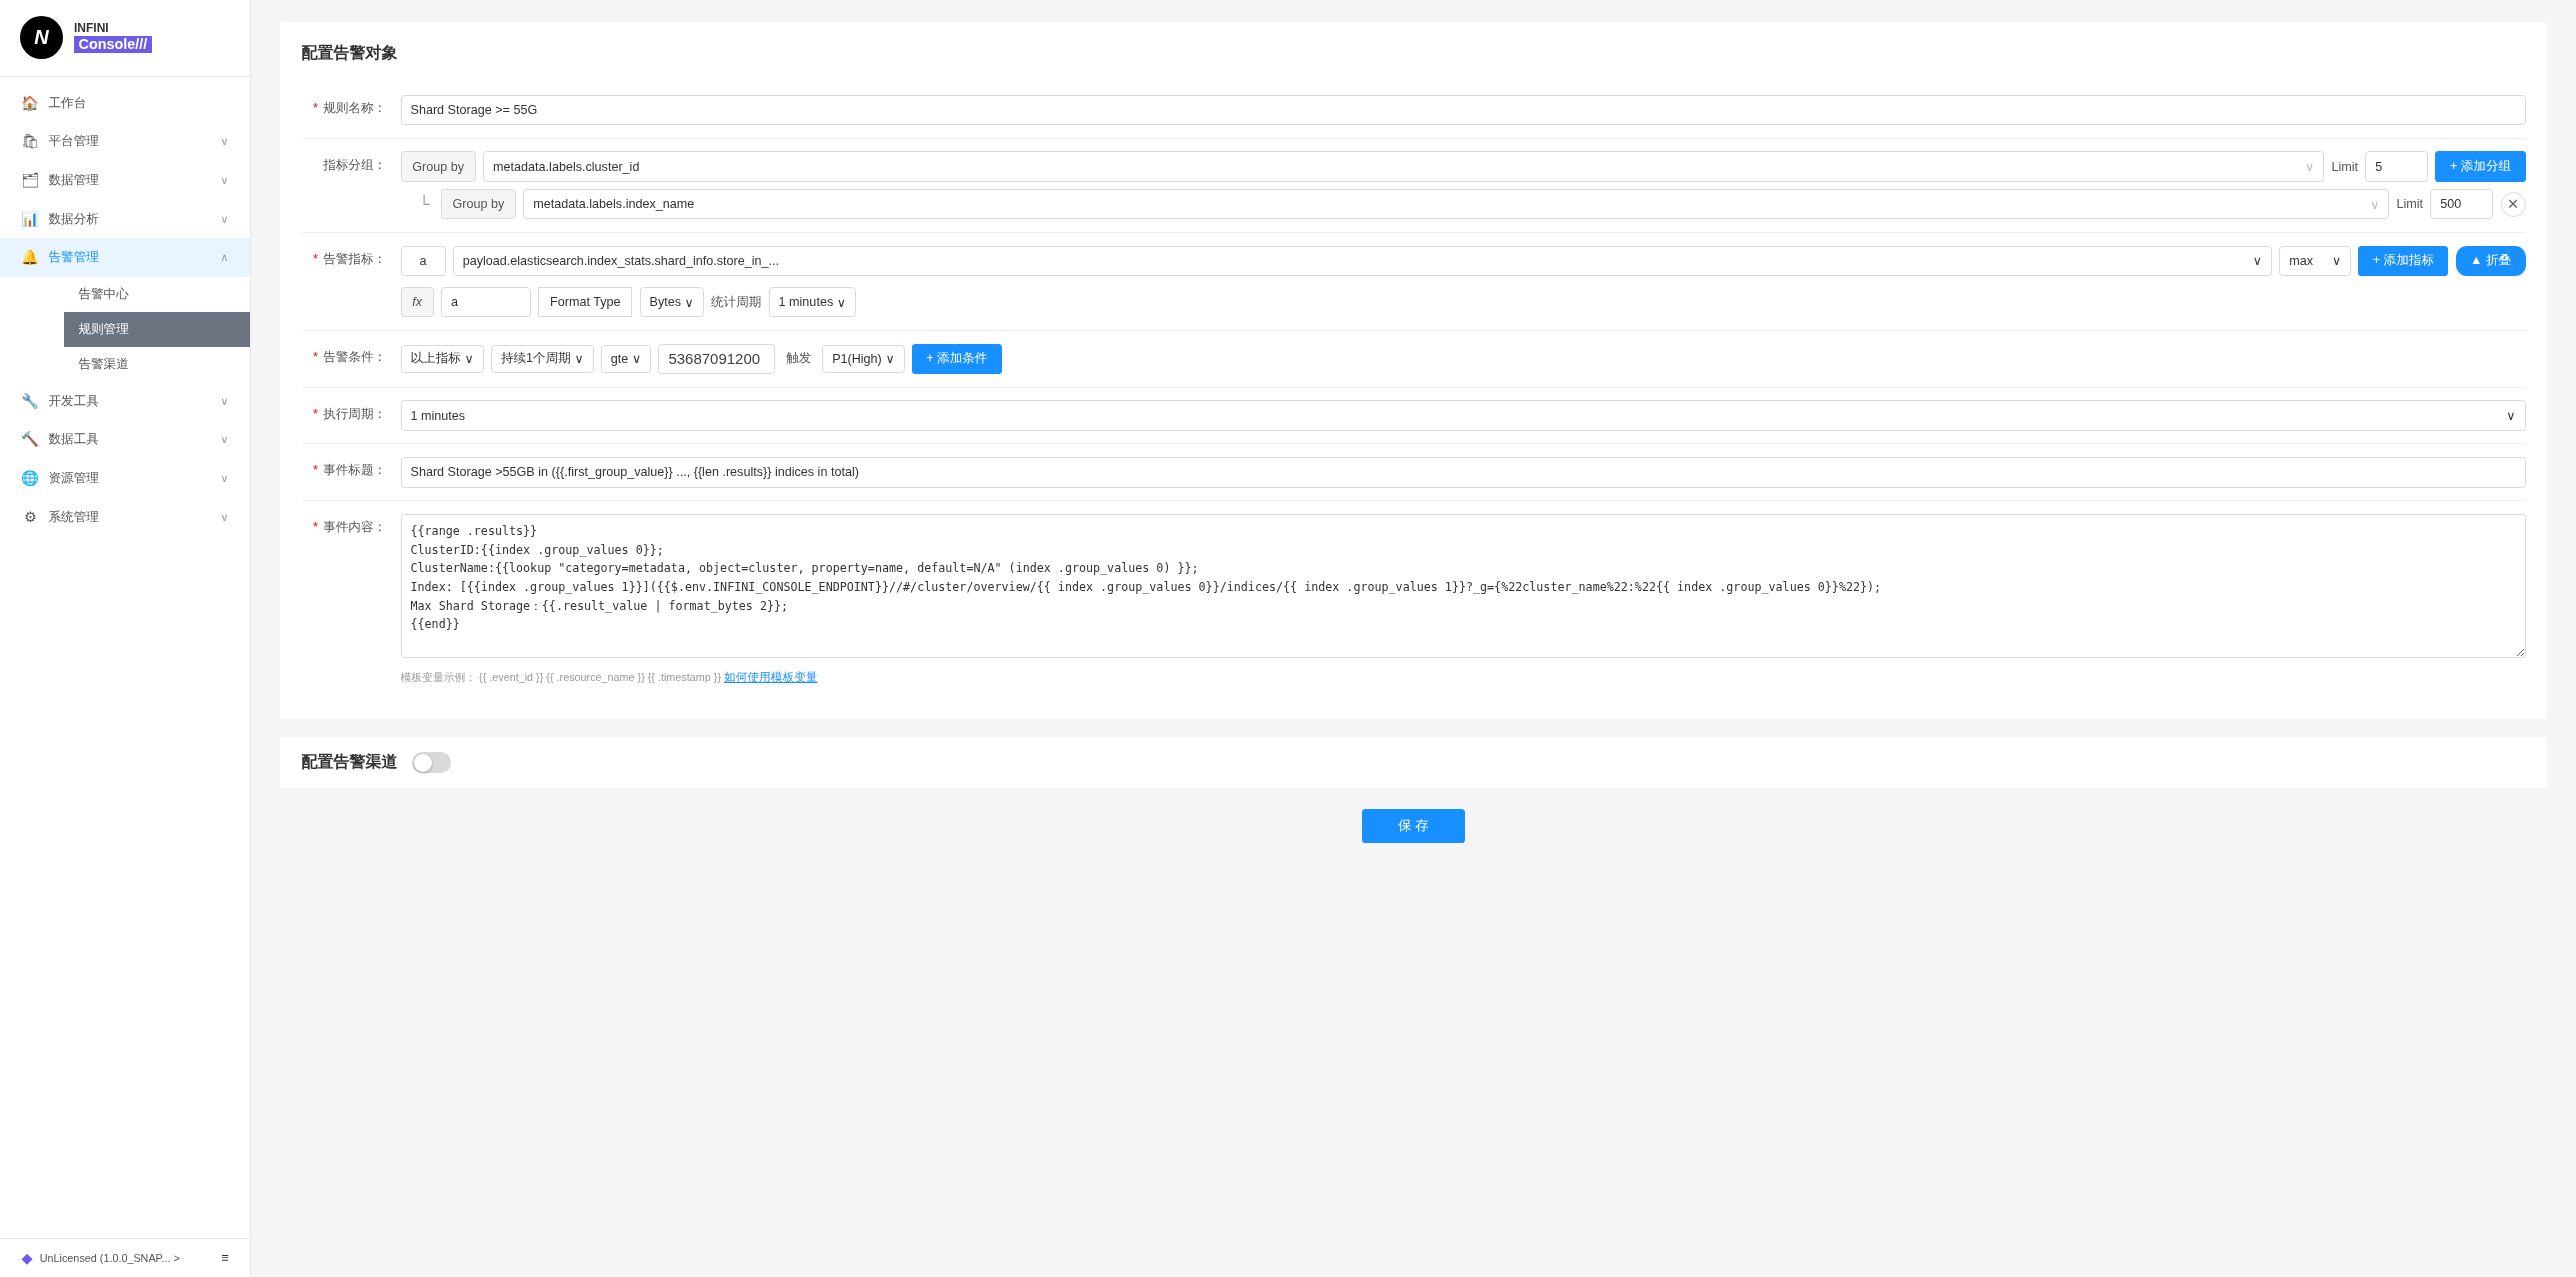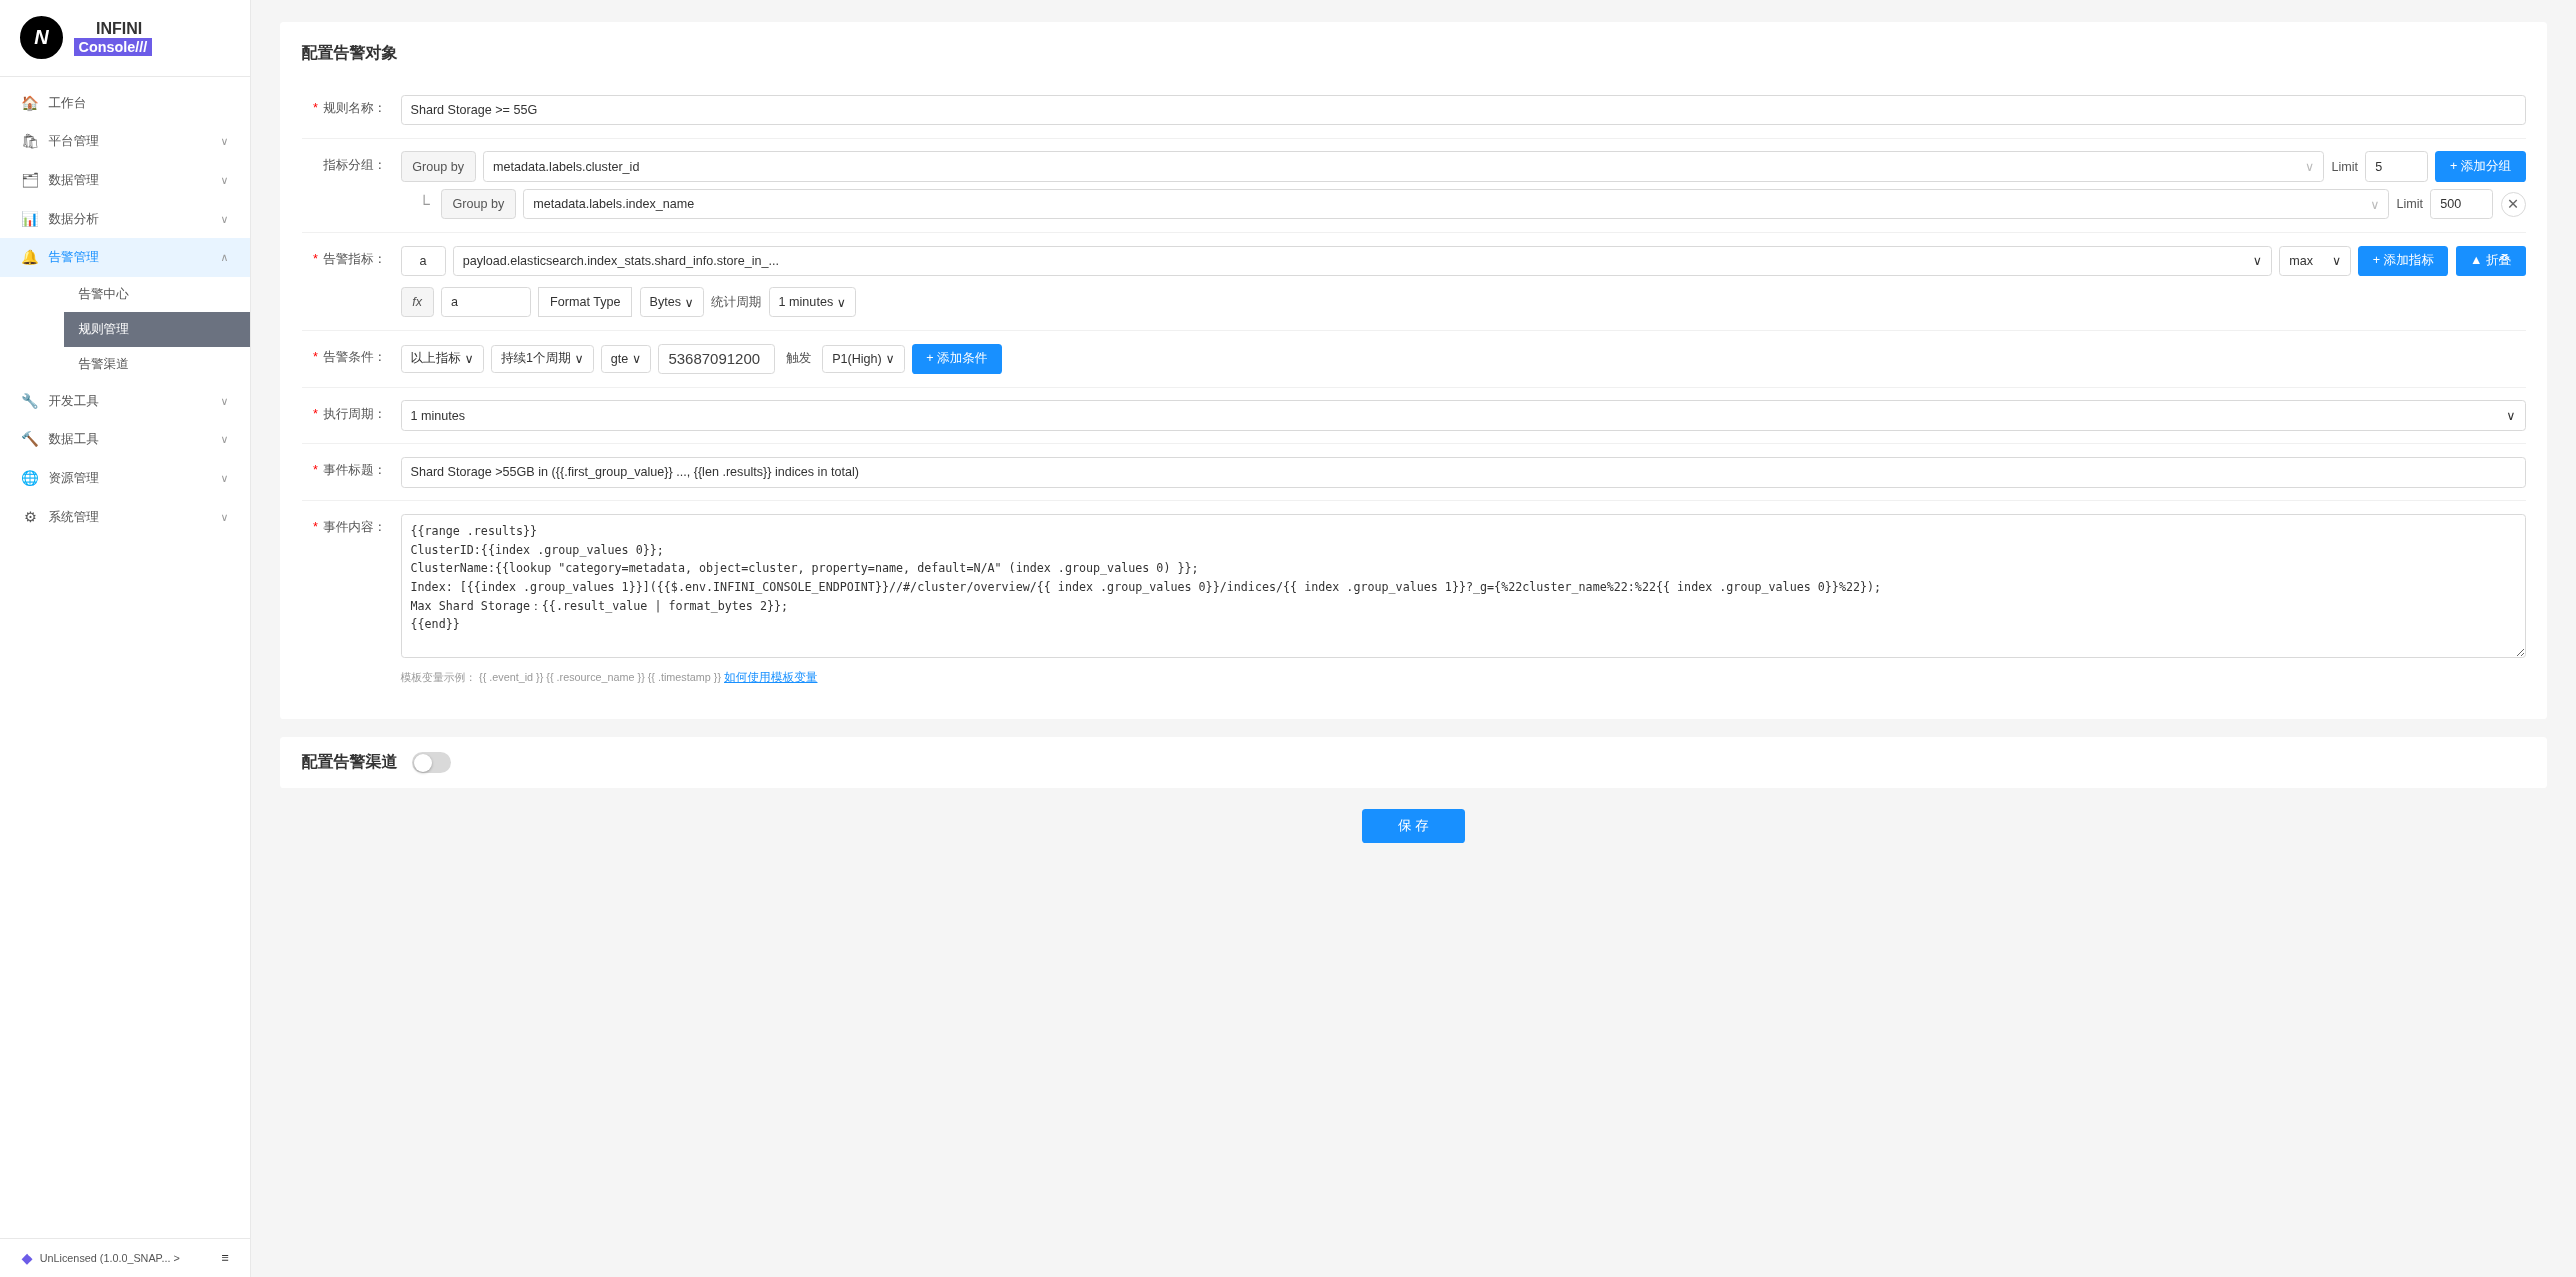--- a/index.html
+++ b/index.html
@@ -4,21 +4,21 @@
   <style>
     * { box-sizing: border-box; margin: 0; padding: 0; }
     body { font-family: -apple-system, BlinkMacSystemFont, "PingFang SC", "Microsoft YaHei", sans-serif; font-size: 12.6px; color: #333; background: #f5f5f5; display: flex; height: 100vh; overflow: hidden; }
 
     
     .sidebar { width: 251px; background: #fff; border-right: 0.9px solid #e8e8e8; display: flex; flex-direction: column; flex-shrink: 0; height: 100vh; overflow-y: auto; }
     .sidebar-logo { display: flex; align-items: center; padding: 14.4px 18px; border-bottom: 0.9px solid #e8e8e8; }
     .logo-circle { width: 47px; height: 47px; border-radius: 50%; background: #000; border: 2.7px solid #fff; display: flex; align-items: center; justify-content: center; flex-shrink: 0; margin-right: 9px; }
     .logo-n { color: #fff; font-size: 20px; font-weight: 900; font-style: italic; }
     .logo-text { display: flex; flex-direction: column; }
-    .logo-infini { font-size: 16px; font-weight: 700; color: #333; line-height: 1.1; margin-left: 22px; }
+    .logo-infini { font-size: 12px; font-weight: 700; color: #333; line-height: 1.1; }
     .logo-console { background: #6c5ce7; color: #fff; font-size: 14.4px; font-weight: 700; padding: 0.9px 4.5px; display: inline-flex; align-items: center; }
     .logo-slashes { color: #fff; font-weight: 900; }
 
     .sidebar-nav { flex: 1; padding: 7.2px 0; }
     .nav-item { display: flex; align-items: center; padding: 10.8px 21.5px; cursor: pointer; color: #555; transition: background 0.2s; }
     .nav-item.active { background: #e8f4ff; color: #1890ff; }
     .nav-item.selected { background: #6b7280; color: #fff; }
     .nav-icon { width: 18px; margin-right: 9px; font-size: 14.4px; display: flex; align-items: center; justify-content: center; }
     .nav-label { flex: 1; font-size: 12.6px; }
     .nav-arrow { font-size: 10.8px; color: #999; }
@@ -55,21 +55,21 @@
     .btn-delete { background: transparent; border: 0.9px solid #d9d9d9; border-radius: 50%; width: 25px; height: 25px; display: flex; align-items: center; justify-content: center; cursor: pointer; color: #666; font-size: 14.4px; }
     .sub-groupby-row { display: flex; align-items: center; gap: 7.2px; width: 100%; padding-left: 18px; }
     .connector-l { font-size: 16px; color: #999; margin-right: 3.6px; }
 
     
     .metric-row { display: flex; align-items: center; gap: 7.2px; flex-wrap: wrap; width: 100%; }
     .metric-var { border: 0.9px solid #d9d9d9; border-radius: 3.6px; padding: 5.4px 9px; font-size: 12.6px; color: #333; width: 45px; height: 30.5px; text-align: center; }
     .metric-select { border: 0.9px solid #d9d9d9; border-radius: 3.6px; padding: 5.4px 9px; font-size: 12.6px; color: #333; background: #fff; height: 30.5px; display: flex; align-items: center; flex: 1; cursor: pointer; min-width: 251px; }
     .metric-func { border: 0.9px solid #d9d9d9; border-radius: 3.6px; padding: 5.4px 9px; font-size: 12.6px; color: #333; background: #fff; height: 30.5px; display: flex; align-items: center; width: 72px; cursor: pointer; }
     .btn-add-metric { background: #1890ff; color: #fff; border: none; border-radius: 3.6px; padding: 5.4px 14.4px; font-size: 12.6px; cursor: pointer; height: 30.5px; display: flex; align-items: center; gap: 3.6px; text-align: right; }
-    .btn-collapse { background: #1890ff; color: #fff; border: none; border-radius: 3px; padding: 5.4px 14.4px; font-size: 12.6px; cursor: pointer; height: 30.5px; display: flex; align-items: center; gap: 3.6px; }
+    .btn-collapse { background: #1890ff; color: #fff; border: none; border-radius: 11px; padding: 5.4px 14.4px; font-size: 12.6px; cursor: pointer; height: 30.5px; display: flex; align-items: center; gap: 3.6px; }
 
     
     .fx-row { display: flex; align-items: center; gap: 7.2px; flex-wrap: wrap; width: 100%; margin-top: 3.6px; }
     .fx-label { background: #f5f5f5; border: 0.9px solid #d9d9d9; border-radius: 3.6px; padding: 5.4px 10.8px; font-size: 12.6px; color: #555; height: 30.5px; display: flex; align-items: center; font-style: italic; }
     .fx-input { border: 0.9px solid #d9d9d9; border-radius: 3.6px; padding: 5.4px 9px; font-size: 12.6px; color: #333; width: 90px; height: 30.5px; }
     .format-type-btn { border: 0.9px solid #d9d9d9; border-radius: 0; padding: 5.4px 10.8px; font-size: 12.6px; color: #333; background: #fff; height: 30.5px; display: flex; align-items: center; cursor: pointer; }
     .bytes-select { border: 0.9px solid #d9d9d9; border-radius: 3.6px; padding: 5.4px 9px; font-size: 12.6px; color: #333; background: #fff; height: 30.5px; display: flex; align-items: center; cursor: pointer; gap: 3.6px; }
     .period-label { color: #555; font-size: 12.6px; }
     .period-select { border: 0.9px solid #d9d9d9; border-radius: 3.6px; padding: 5.4px 9px; font-size: 12.6px; color: #333; background: #fff; height: 30.5px; display: flex; align-items: center; cursor: pointer; gap: 3.6px; }
 

